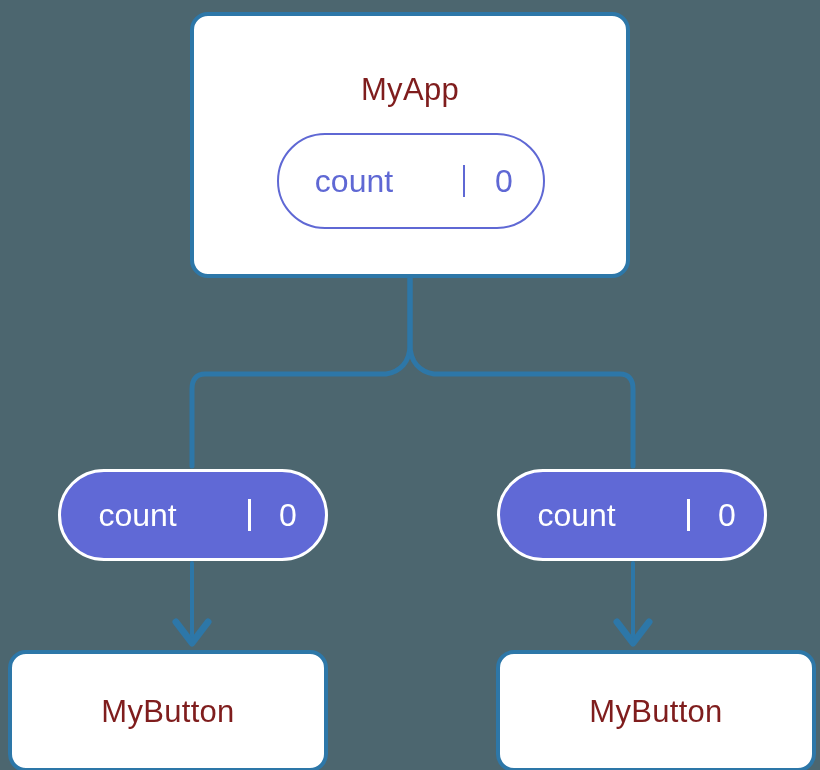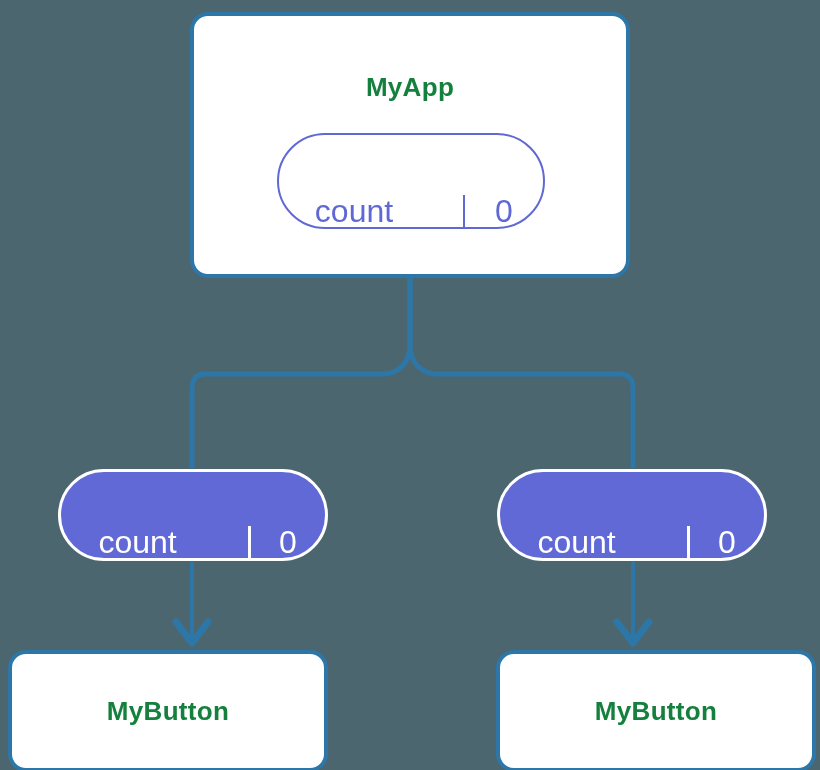--- a/index.html
+++ b/index.html
@@ -35,23 +35,23 @@
     background: #ffffff;
     border: 4px solid #2d77a8;
     border-radius: 18px;
     box-sizing: border-box;
     z-index: 2;
     display: flex;
     align-items: center;
     justify-content: center;
   }
   .component-title {
-    color: #15803d;
-    font-size: 26px;
-    font-weight: 700;
+    color: #7f1d1d;
+    font-size: 31px;
+    font-weight: 400;
     letter-spacing: 0.3px;
     line-height: 1;
     white-space: nowrap;
   }
 
   
   #root-box {
     left: 190px;
     top: 12px;
     width: 440px;
@@ -64,21 +64,21 @@
     right: 0;
     top: 58px;
     text-align: center;
   }
 
   
   .state-pill {
     position: absolute;
     box-sizing: border-box;
     display: flex;
-    align-items: flex-end;
+    align-items: center;
     z-index: 3;
     border-radius: 999px;
     gap: 34px;
   }
   .state-pill .pill-key,
   .state-pill .pill-val {
     display: flex;
     align-items: center;
     justify-content: center;
     font-size: 32px;

